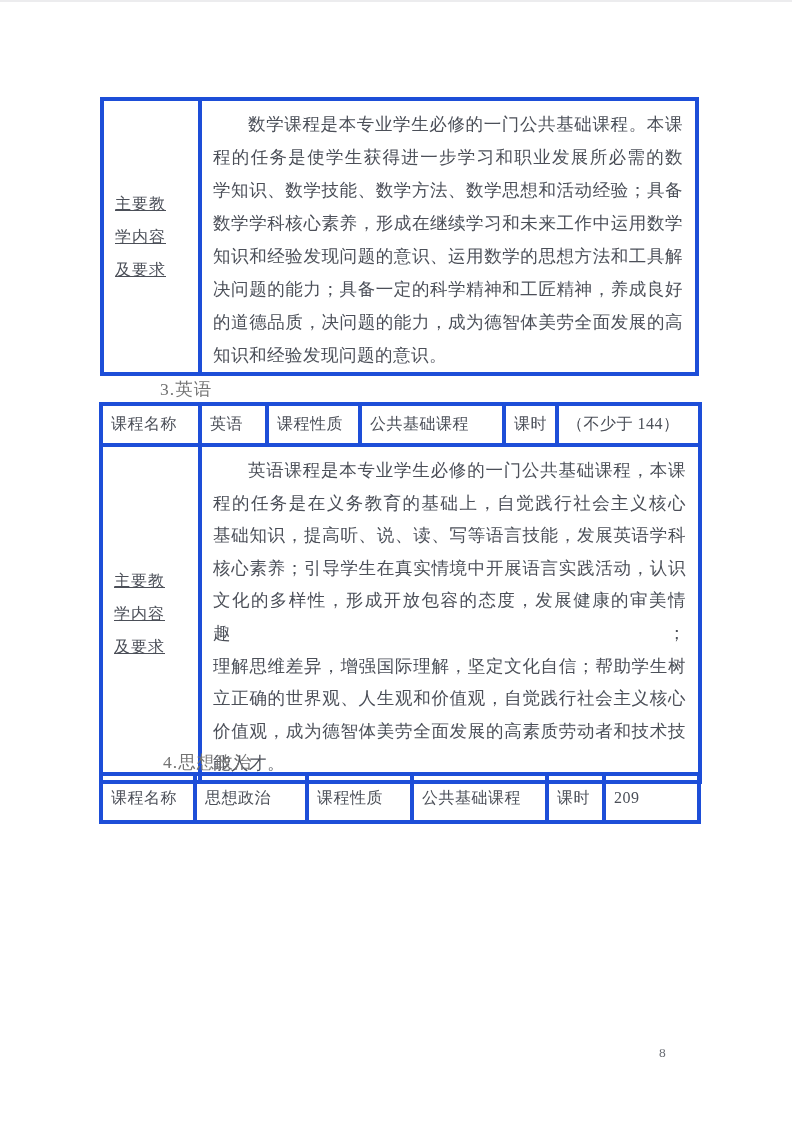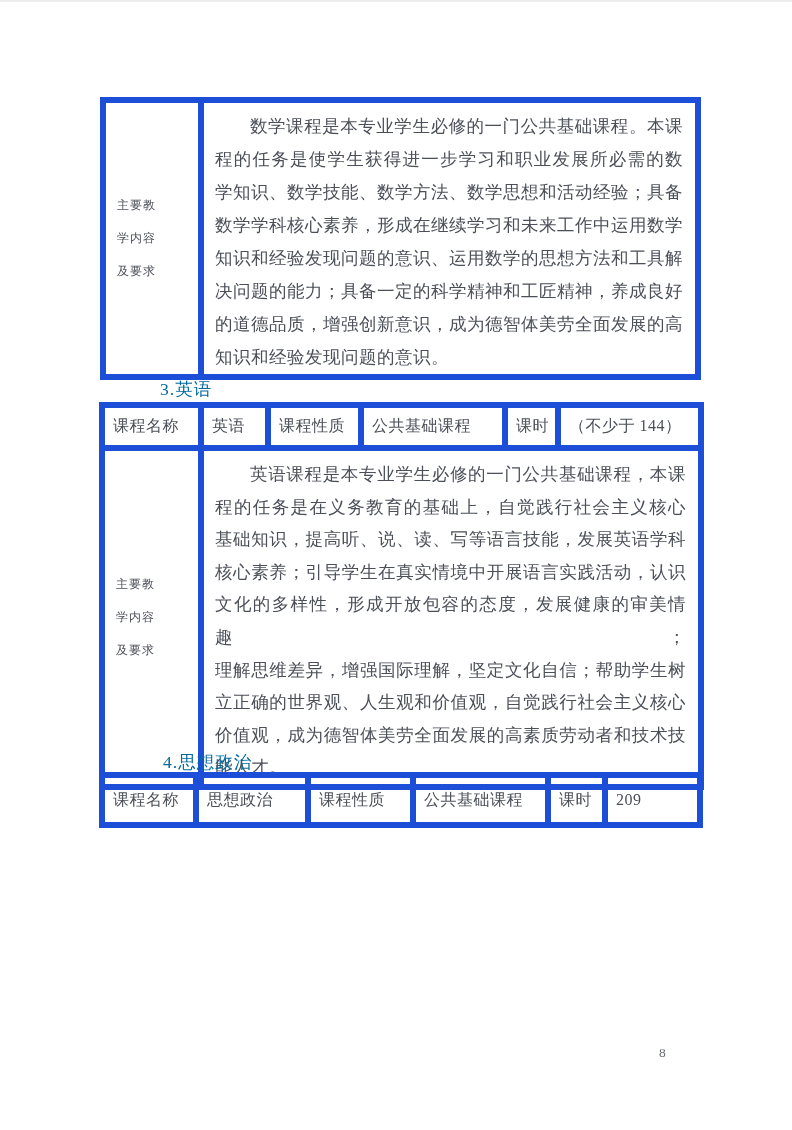--- a/index.html
+++ b/index.html
@@ -20,30 +20,31 @@
   .scan-top-edge {
     left: 0; top: 0; width: 792px; height: 2px;
     background: #ececee;
   }
 
   table.doc-tbl {
     border-collapse: collapse;
     table-layout: fixed;
   }
   table.doc-tbl td {
-    border: 6px solid #1d4ed8;
+    border: 4px solid #1d4ed8;
     vertical-align: middle;
     padding: 0;
     overflow: hidden;
   }
 
   .label-cell {
-    font-size: 12px;
+    font-size: 16px;
     line-height: 33px;
     letter-spacing: 1px;
+    text-decoration: underline;
   }
   .label-cell .ll {
     padding-left: 11px;
     white-space: nowrap;
   }
 
   .para-cell { vertical-align: top !important; }
   .para {
     padding: 7px 12px 0 11px;
     font-size: 17.5px;
@@ -60,21 +61,21 @@
 
   .hdr-cell {
     font-size: 16px;
     padding-left: 8px !important;
     white-space: nowrap;
     letter-spacing: 0.5px;
   }
 
   .section-heading {
     font-size: 17.5px;
-    color: #0369a1;
+    color: #737373;
     letter-spacing: 1px;
     white-space: nowrap;
   }
 
   .page-number {
     font-size: 13.5px;
     color: #6b6e75;
   }
 </style>
 </head>
@@ -98,21 +99,21 @@
             </div>
       </td>
       <td class="para-cell">
         <div class="para para-math">
               <div class="pl first">数学课程是本专业学生必修的一门公共基础课程。本课</div>
               <div class="pl">程的任务是使学生获得进一步学习和职业发展所必需的数</div>
               <div class="pl">学知识、数学技能、数学方法、数学思想和活动经验；具备</div>
               <div class="pl">数学学科核心素养，形成在继续学习和未来工作中运用数学</div>
               <div class="pl">知识和经验发现问题的意识、运用数学的思想方法和工具解</div>
               <div class="pl">决问题的能力；具备一定的科学精神和工匠精神，养成良好</div>
-              <div class="pl">的道德品质，增强创新意识，成为德智体美劳全面发展的高</div>
+              <div class="pl">的道德品质，决问题的能力，成为德智体美劳全面发展的高</div>
               <div class="pl last">知识和经验发现问题的意识。</div>
             </div>
       </td>
     </tr>
   </tbody>
     </table>
 </div>
 
 <div class="abs section-heading" style="left:160px; top:377px;">3.英语</div>
 

